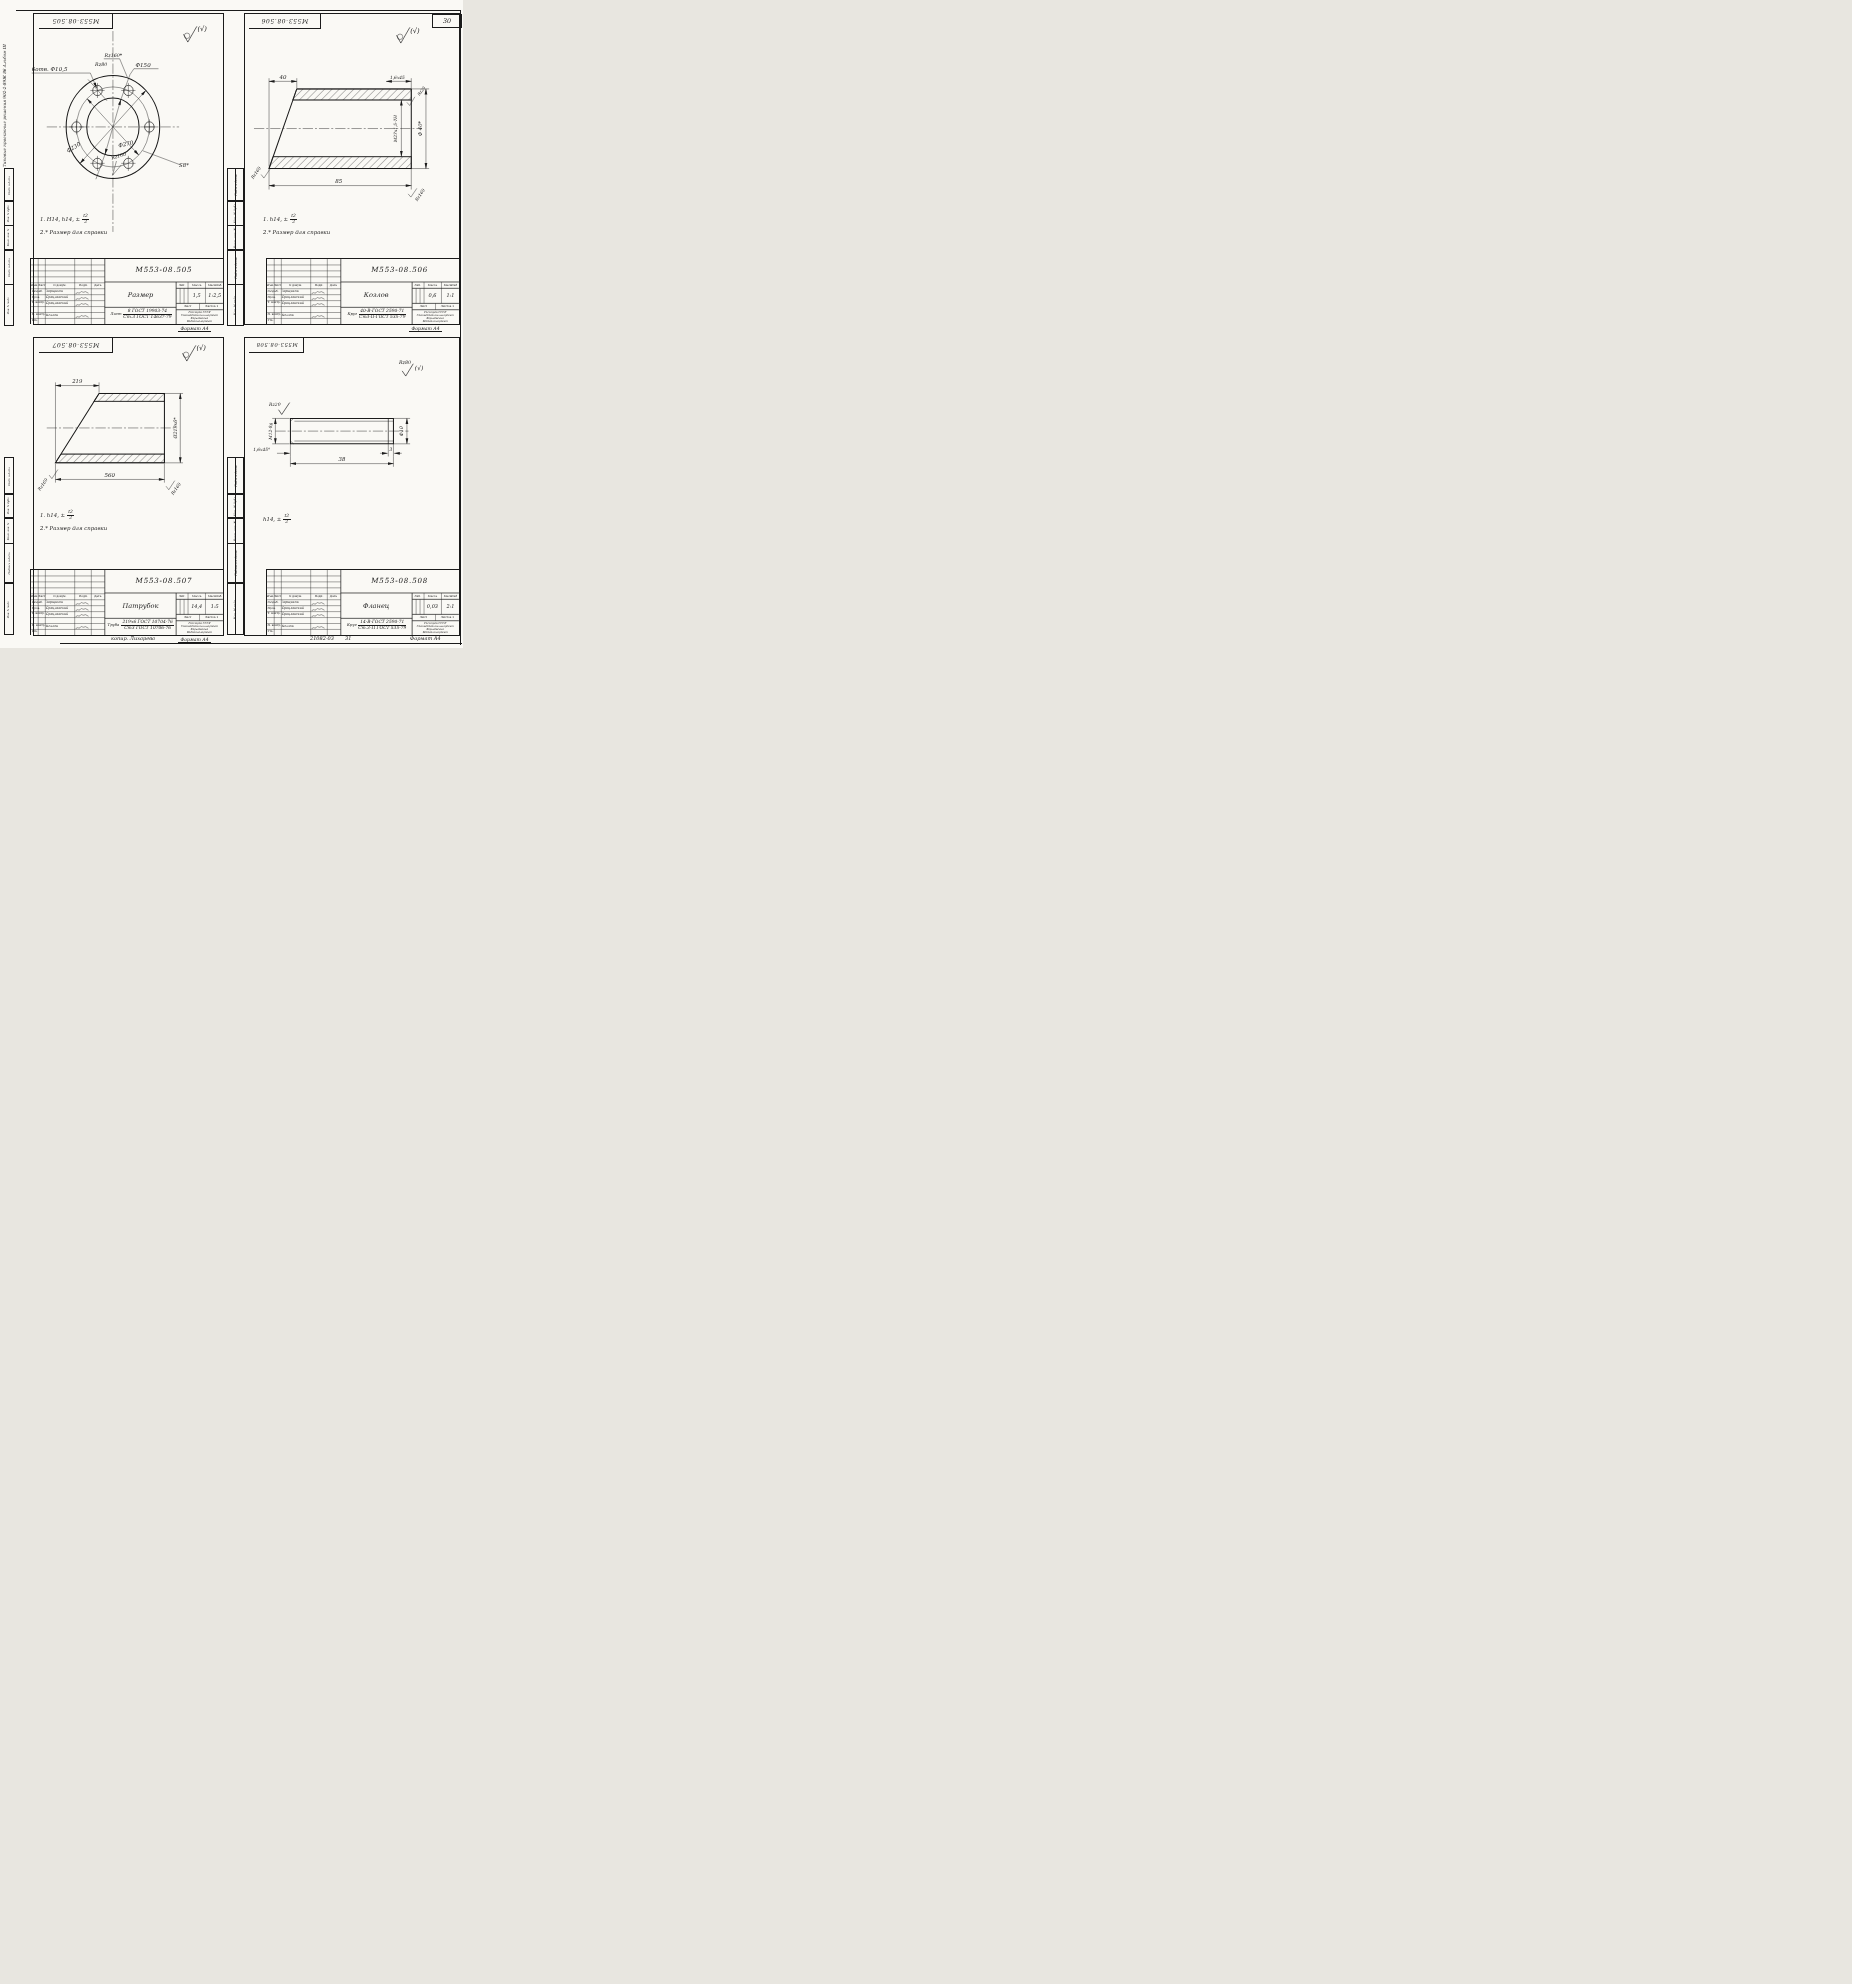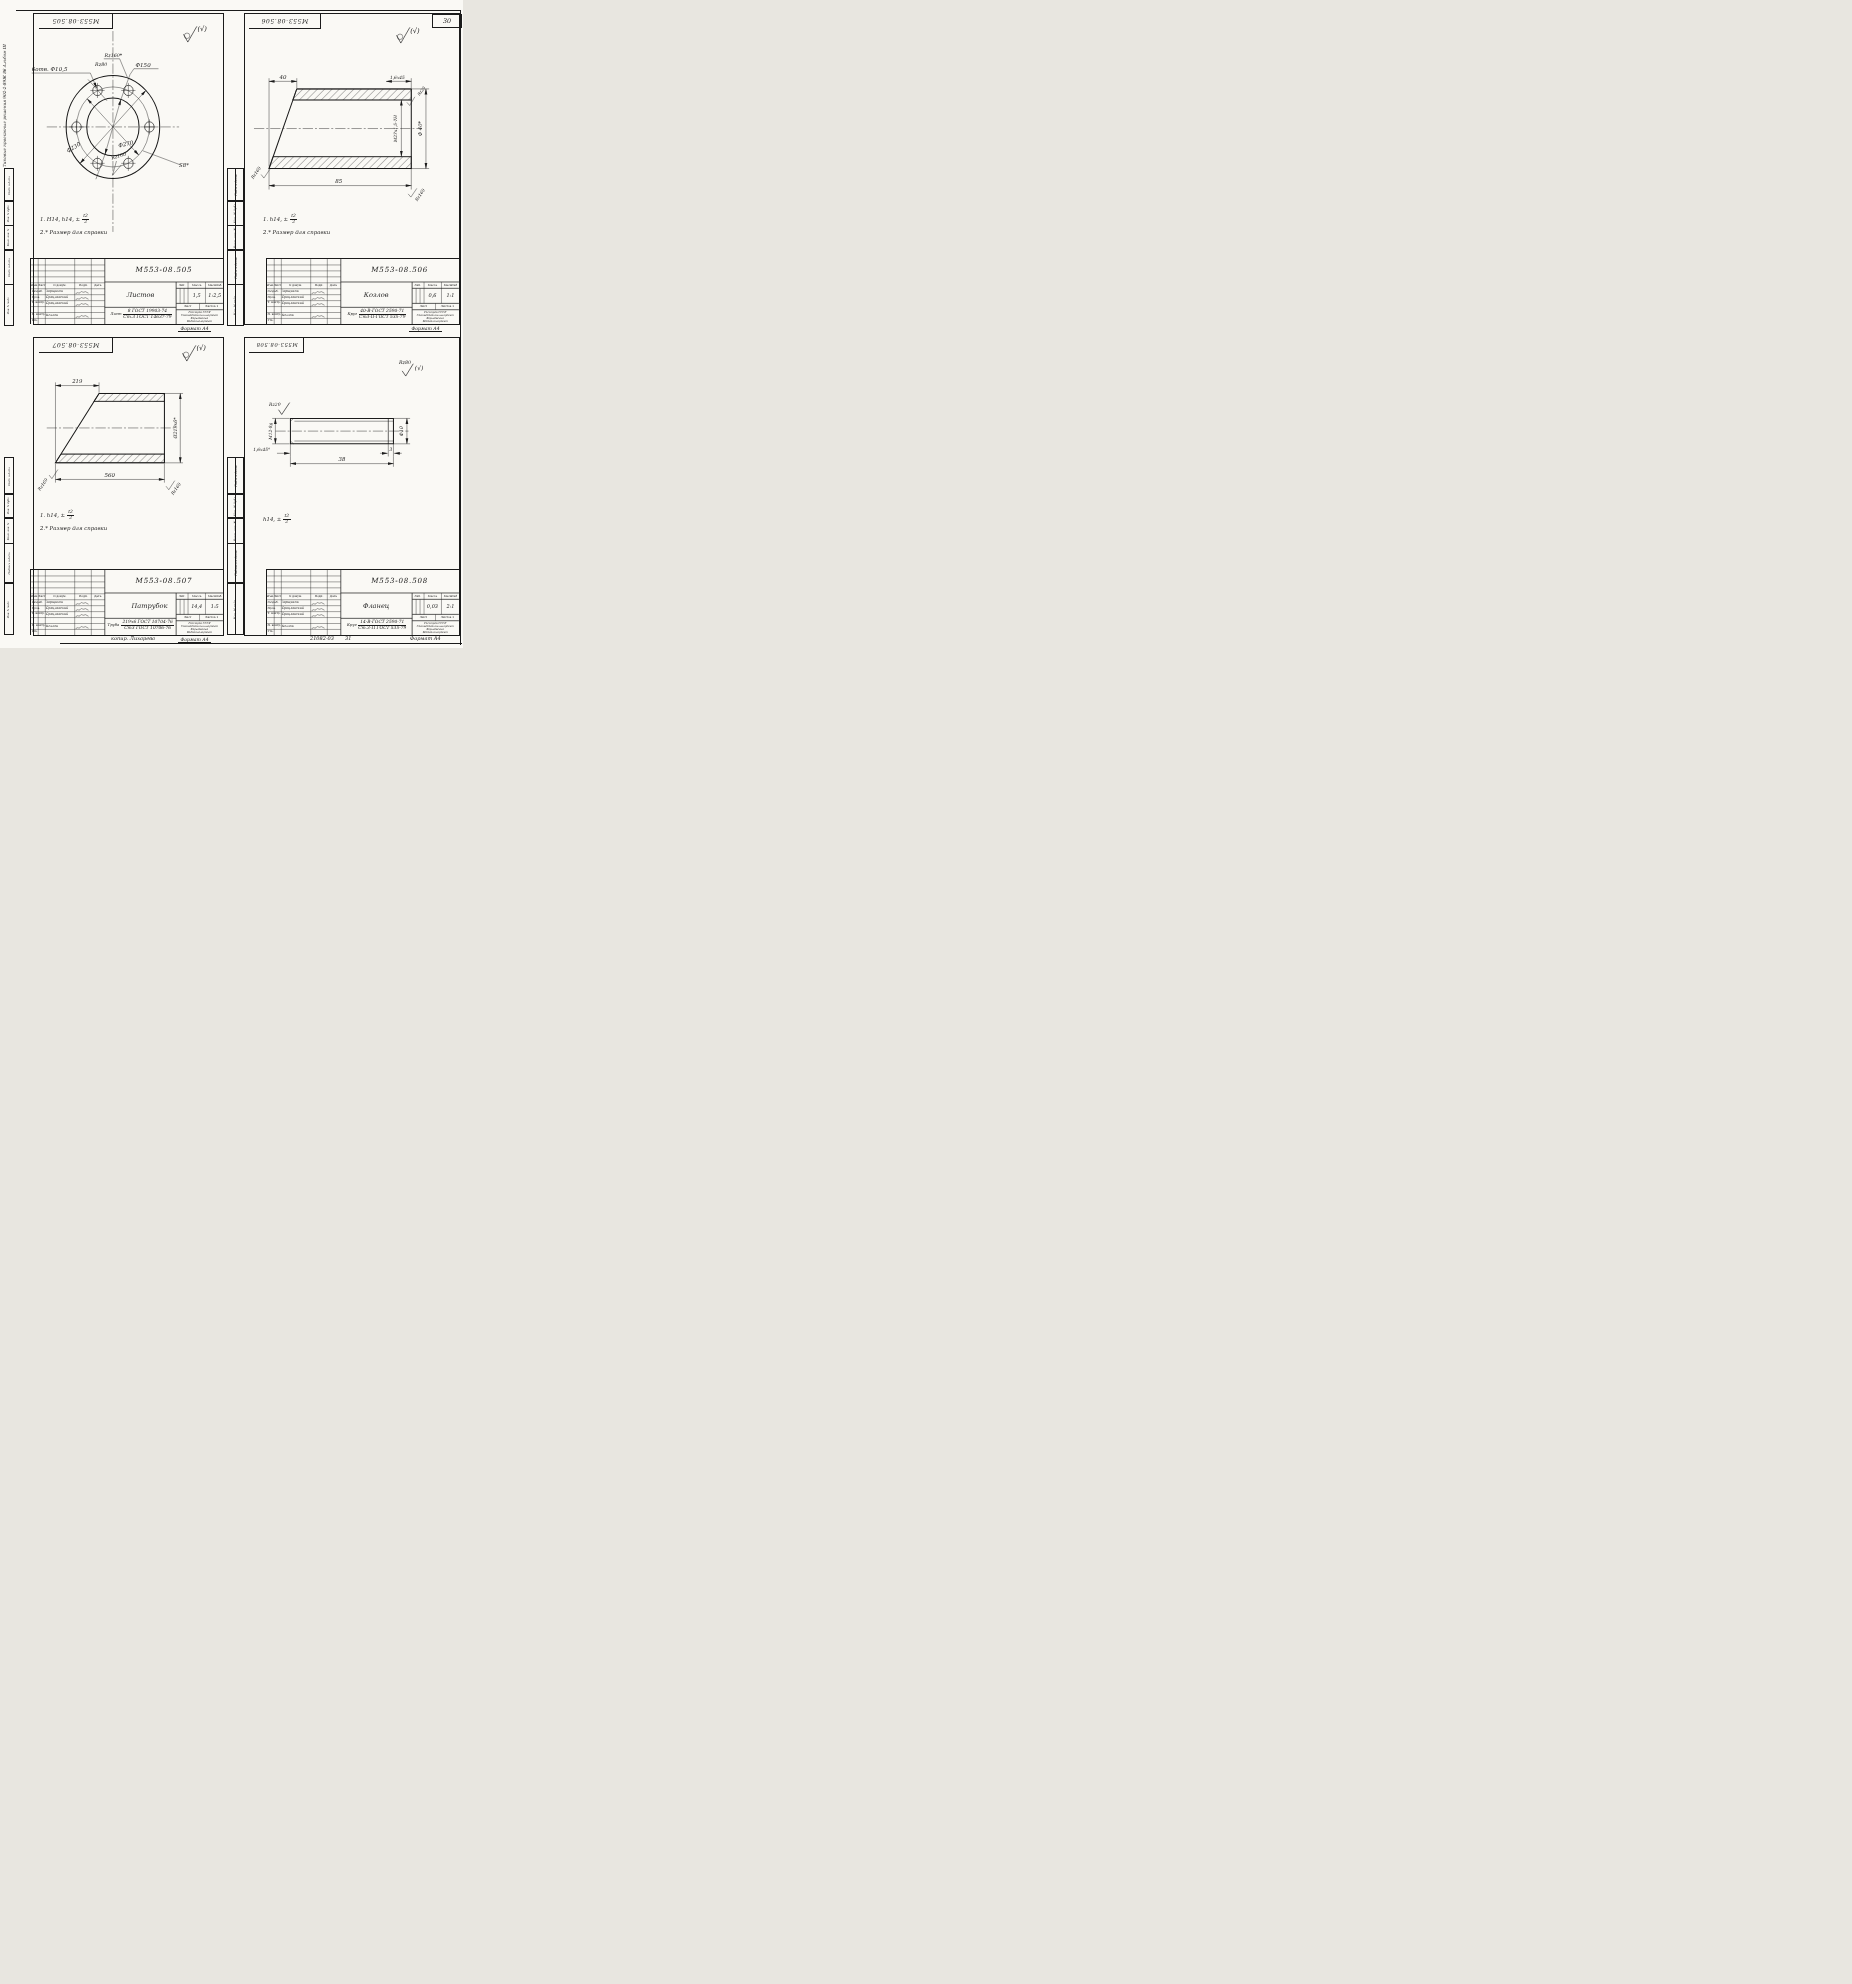--- a/index.html
+++ b/index.html
@@ -102,21 +102,21 @@
         <svg class="sig" style="left:44px;top:37px;" width="14.3" height="4.8" viewBox="0 0 36 12">
             <path d="M2,10 C6,2 10,12 14,5 C17,1 20,9 26,4 L34,8" class="ln"></path>
           </svg>
         <svg class="sig" style="left:44px;top:43px;" width="14.3" height="4.8" viewBox="0 0 36 12">
             <path d="M2,10 C6,2 10,12 14,5 C17,1 20,9 26,4 L34,8" class="ln"></path>
           </svg>
         <svg class="sig" style="left:44px;top:55px;" width="14.3" height="4.8" viewBox="0 0 36 12">
             <path d="M2,10 C6,2 10,12 14,5 C17,1 20,9 26,4 L34,8" class="ln"></path>
           </svg>
         <span class="val ctr" style="left:74px;top:5.6px;width:118px;font-size:7.1px;letter-spacing:0.8px;display:block;">М553-08.505</span>
-        <span class="val ctr" style="left:74px;top:32px;width:71px;font-size:6.6px;display:block;">Листов</span>
+        <span class="val ctr" style="left:74px;top:32px;width:71px;font-size:6.6px;display:block;">Размер</span>
         <span class="lbl" style="left:145px;top:24.6px;width:12px;">Лит.</span>
         <span class="lbl" style="left:157px;top:24.6px;width:17.5px;">Масса</span>
         <span class="lbl" style="left:175px;top:24.6px;width:17.5px;">Масштаб</span>
         <span class="val ctr" style="left:157px;top:33px;width:17.5px;font-size:5px;display:block;">1,5</span>
         <span class="val ctr" style="left:175px;top:33px;width:17.5px;font-size:5px;display:block;">1:2,5</span>
         <span class="lbl" style="left:145px;top:46px;width:23.4px;">Лист</span>
         <span class="lbl" style="left:169px;top:46px;width:23.4px;">Листов 1</span>
         <span class="val ctr" style="left:146px;top:52px;width:45px;font-size:2.6px;display:block;">Госстрой СССР</span>
         <span class="val ctr" style="left:146px;top:55px;width:45px;font-size:2.6px;display:block;">Союзводоканалниипроект</span>
         <span class="val ctr" style="left:146px;top:58px;width:45px;font-size:2.6px;display:block;">Харьковский</span>
@@ -321,21 +321,21 @@
         <svg class="sig" style="left:44px;top:37px;" width="14.3" height="4.8" viewBox="0 0 36 12">
             <path d="M2,10 C6,2 10,12 14,5 C17,1 20,9 26,4 L34,8" class="ln"></path>
           </svg>
         <svg class="sig" style="left:44px;top:43px;" width="14.3" height="4.8" viewBox="0 0 36 12">
             <path d="M2,10 C6,2 10,12 14,5 C17,1 20,9 26,4 L34,8" class="ln"></path>
           </svg>
         <svg class="sig" style="left:44px;top:55px;" width="14.3" height="4.8" viewBox="0 0 36 12">
             <path d="M2,10 C6,2 10,12 14,5 C17,1 20,9 26,4 L34,8" class="ln"></path>
           </svg>
         <span class="val ctr" style="left:74px;top:5.6px;width:118px;font-size:7.1px;letter-spacing:0.8px;display:block;">М553-08.507</span>
-        <span class="val ctr" style="left:74px;top:32px;width:89px;font-size:6.6px;display:block;">Патрубок</span>
+        <span class="val ctr" style="left:74px;top:32px;width:71px;font-size:6.6px;display:block;">Патрубок</span>
         <span class="lbl" style="left:145px;top:24.6px;width:12px;">Лит.</span>
         <span class="lbl" style="left:157px;top:24.6px;width:17.5px;">Масса</span>
         <span class="lbl" style="left:175px;top:24.6px;width:17.5px;">Масштаб</span>
         <span class="val ctr" style="left:157px;top:33px;width:17.5px;font-size:5px;display:block;">14,4</span>
         <span class="val ctr" style="left:175px;top:33px;width:17.5px;font-size:5px;display:block;">1:5</span>
         <span class="lbl" style="left:145px;top:46px;width:23.4px;">Лист</span>
         <span class="lbl" style="left:169px;top:46px;width:23.4px;">Листов 1</span>
         <span class="val ctr" style="left:146px;top:52px;width:45px;font-size:2.6px;display:block;">Госстрой СССР</span>
         <span class="val ctr" style="left:146px;top:55px;width:45px;font-size:2.6px;display:block;">Союзводоканалниипроект</span>
         <span class="val ctr" style="left:146px;top:58px;width:45px;font-size:2.6px;display:block;">Харьковский</span>

